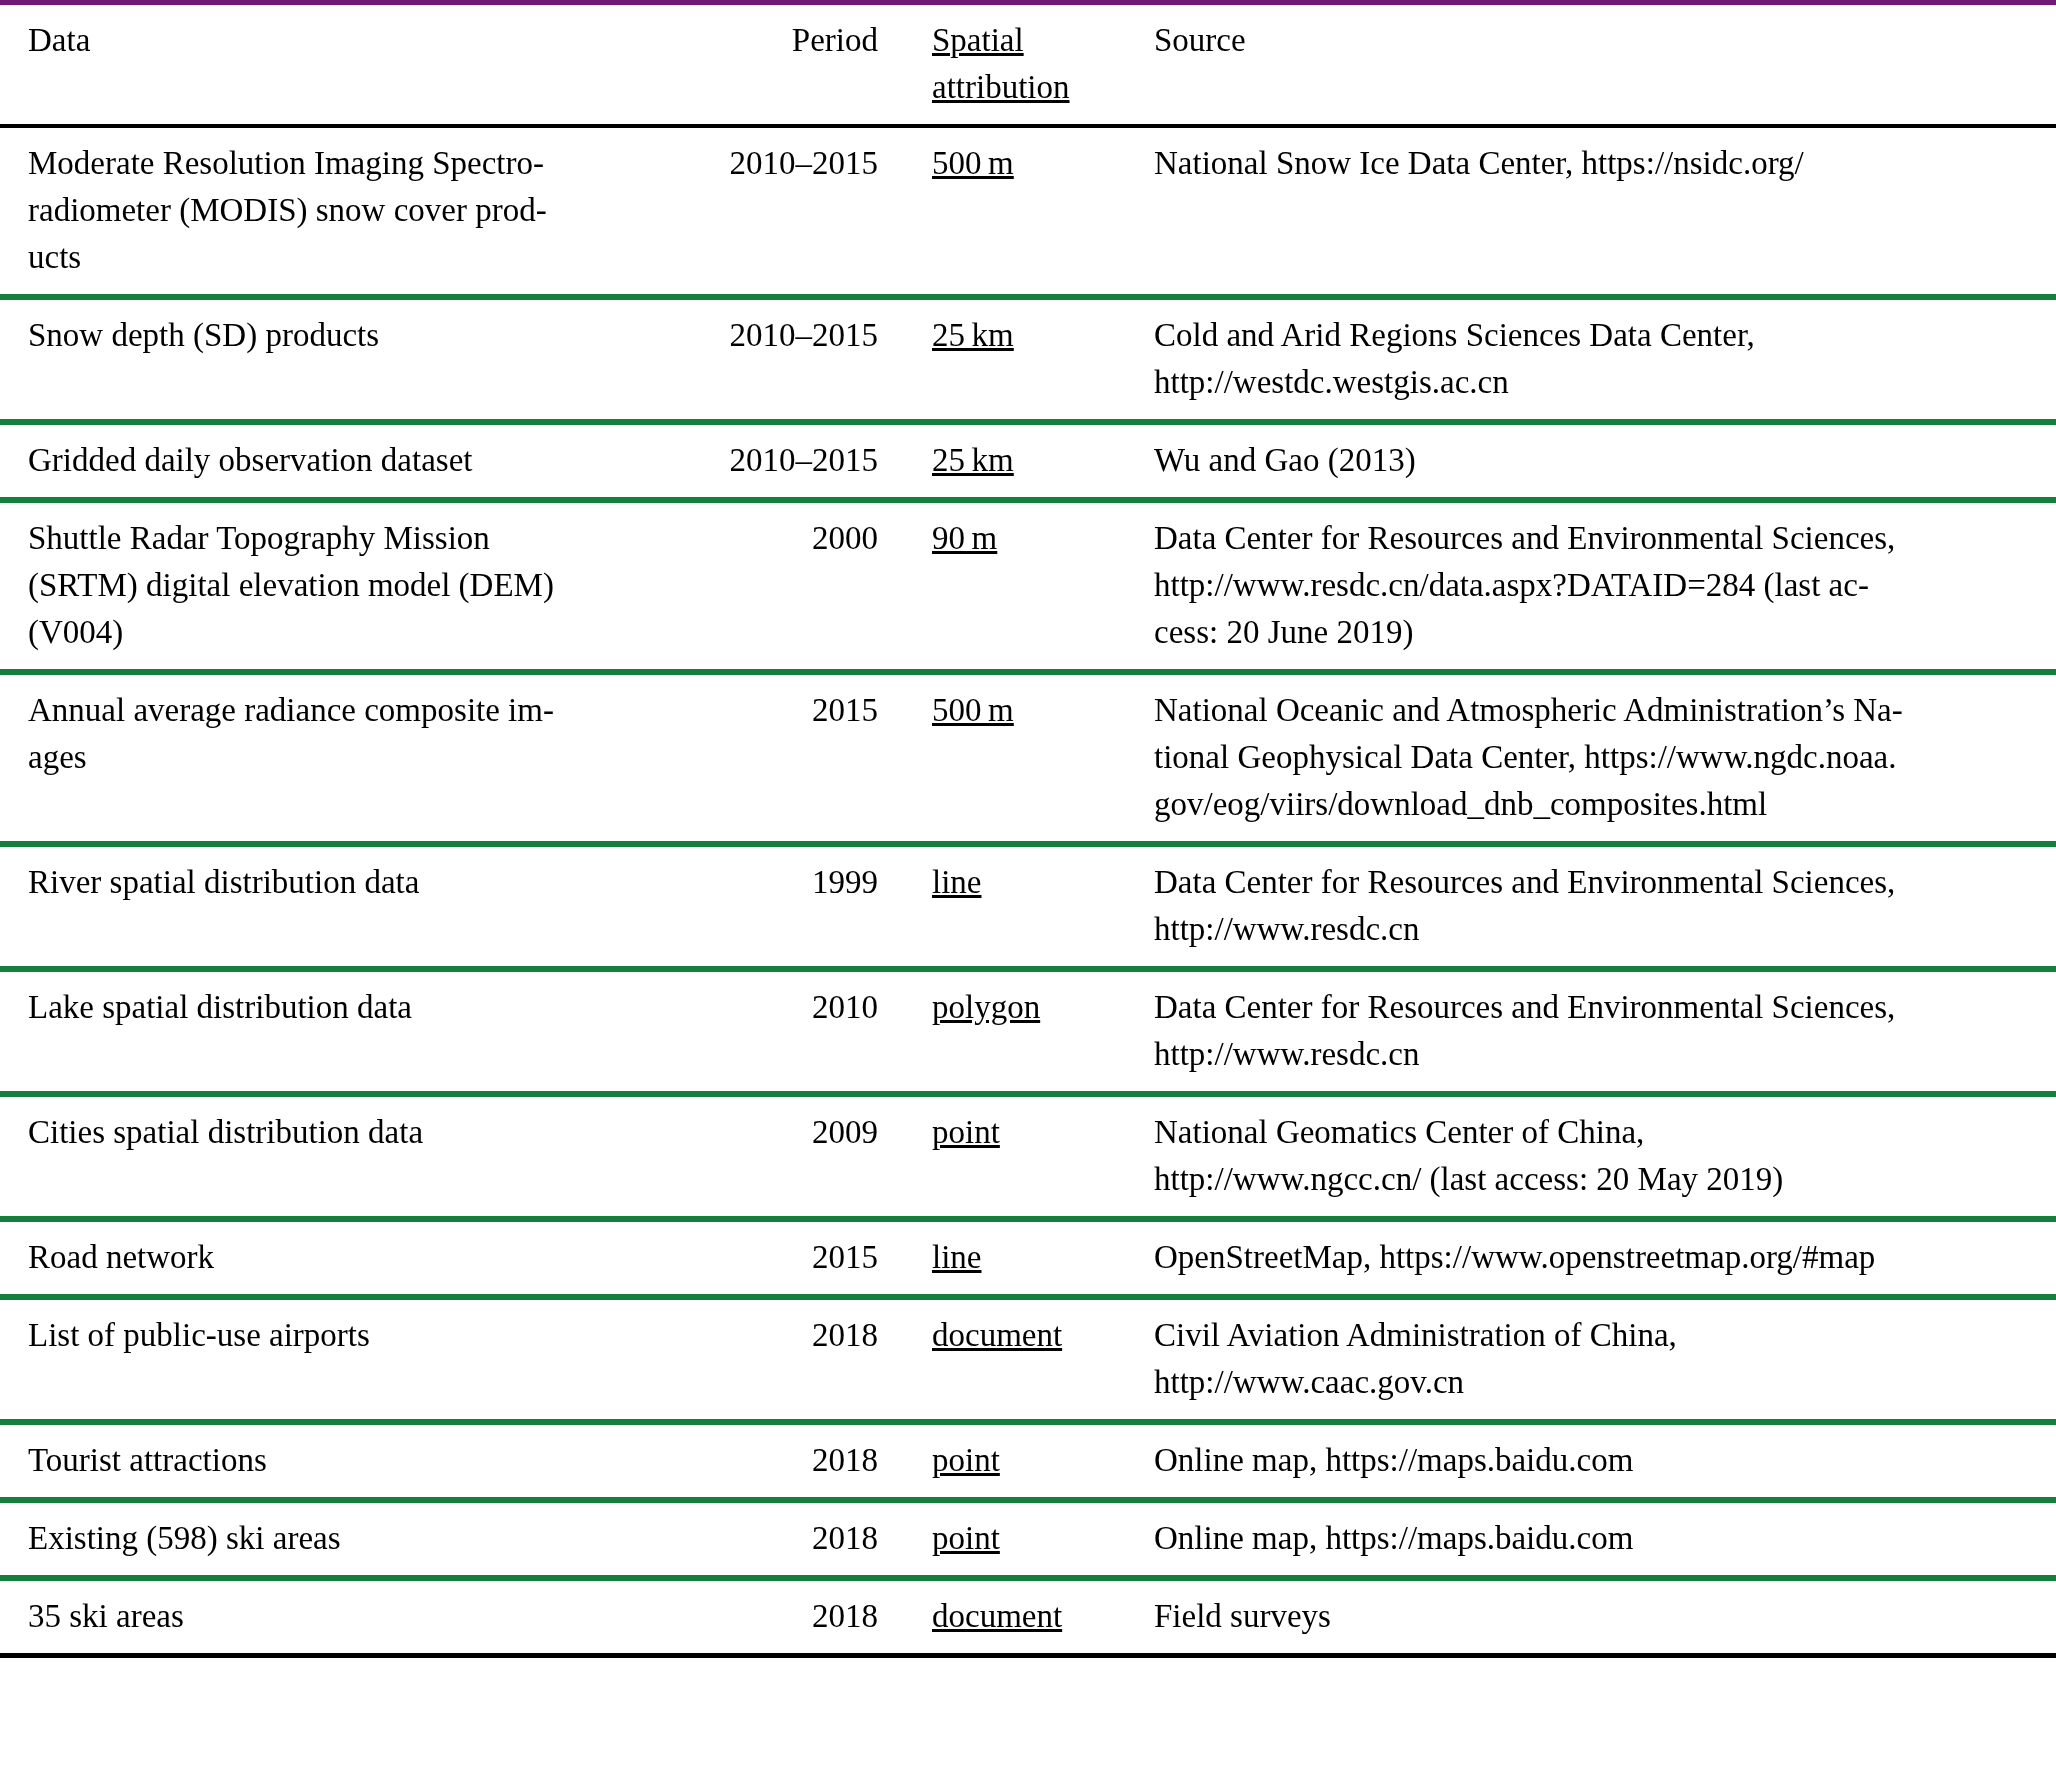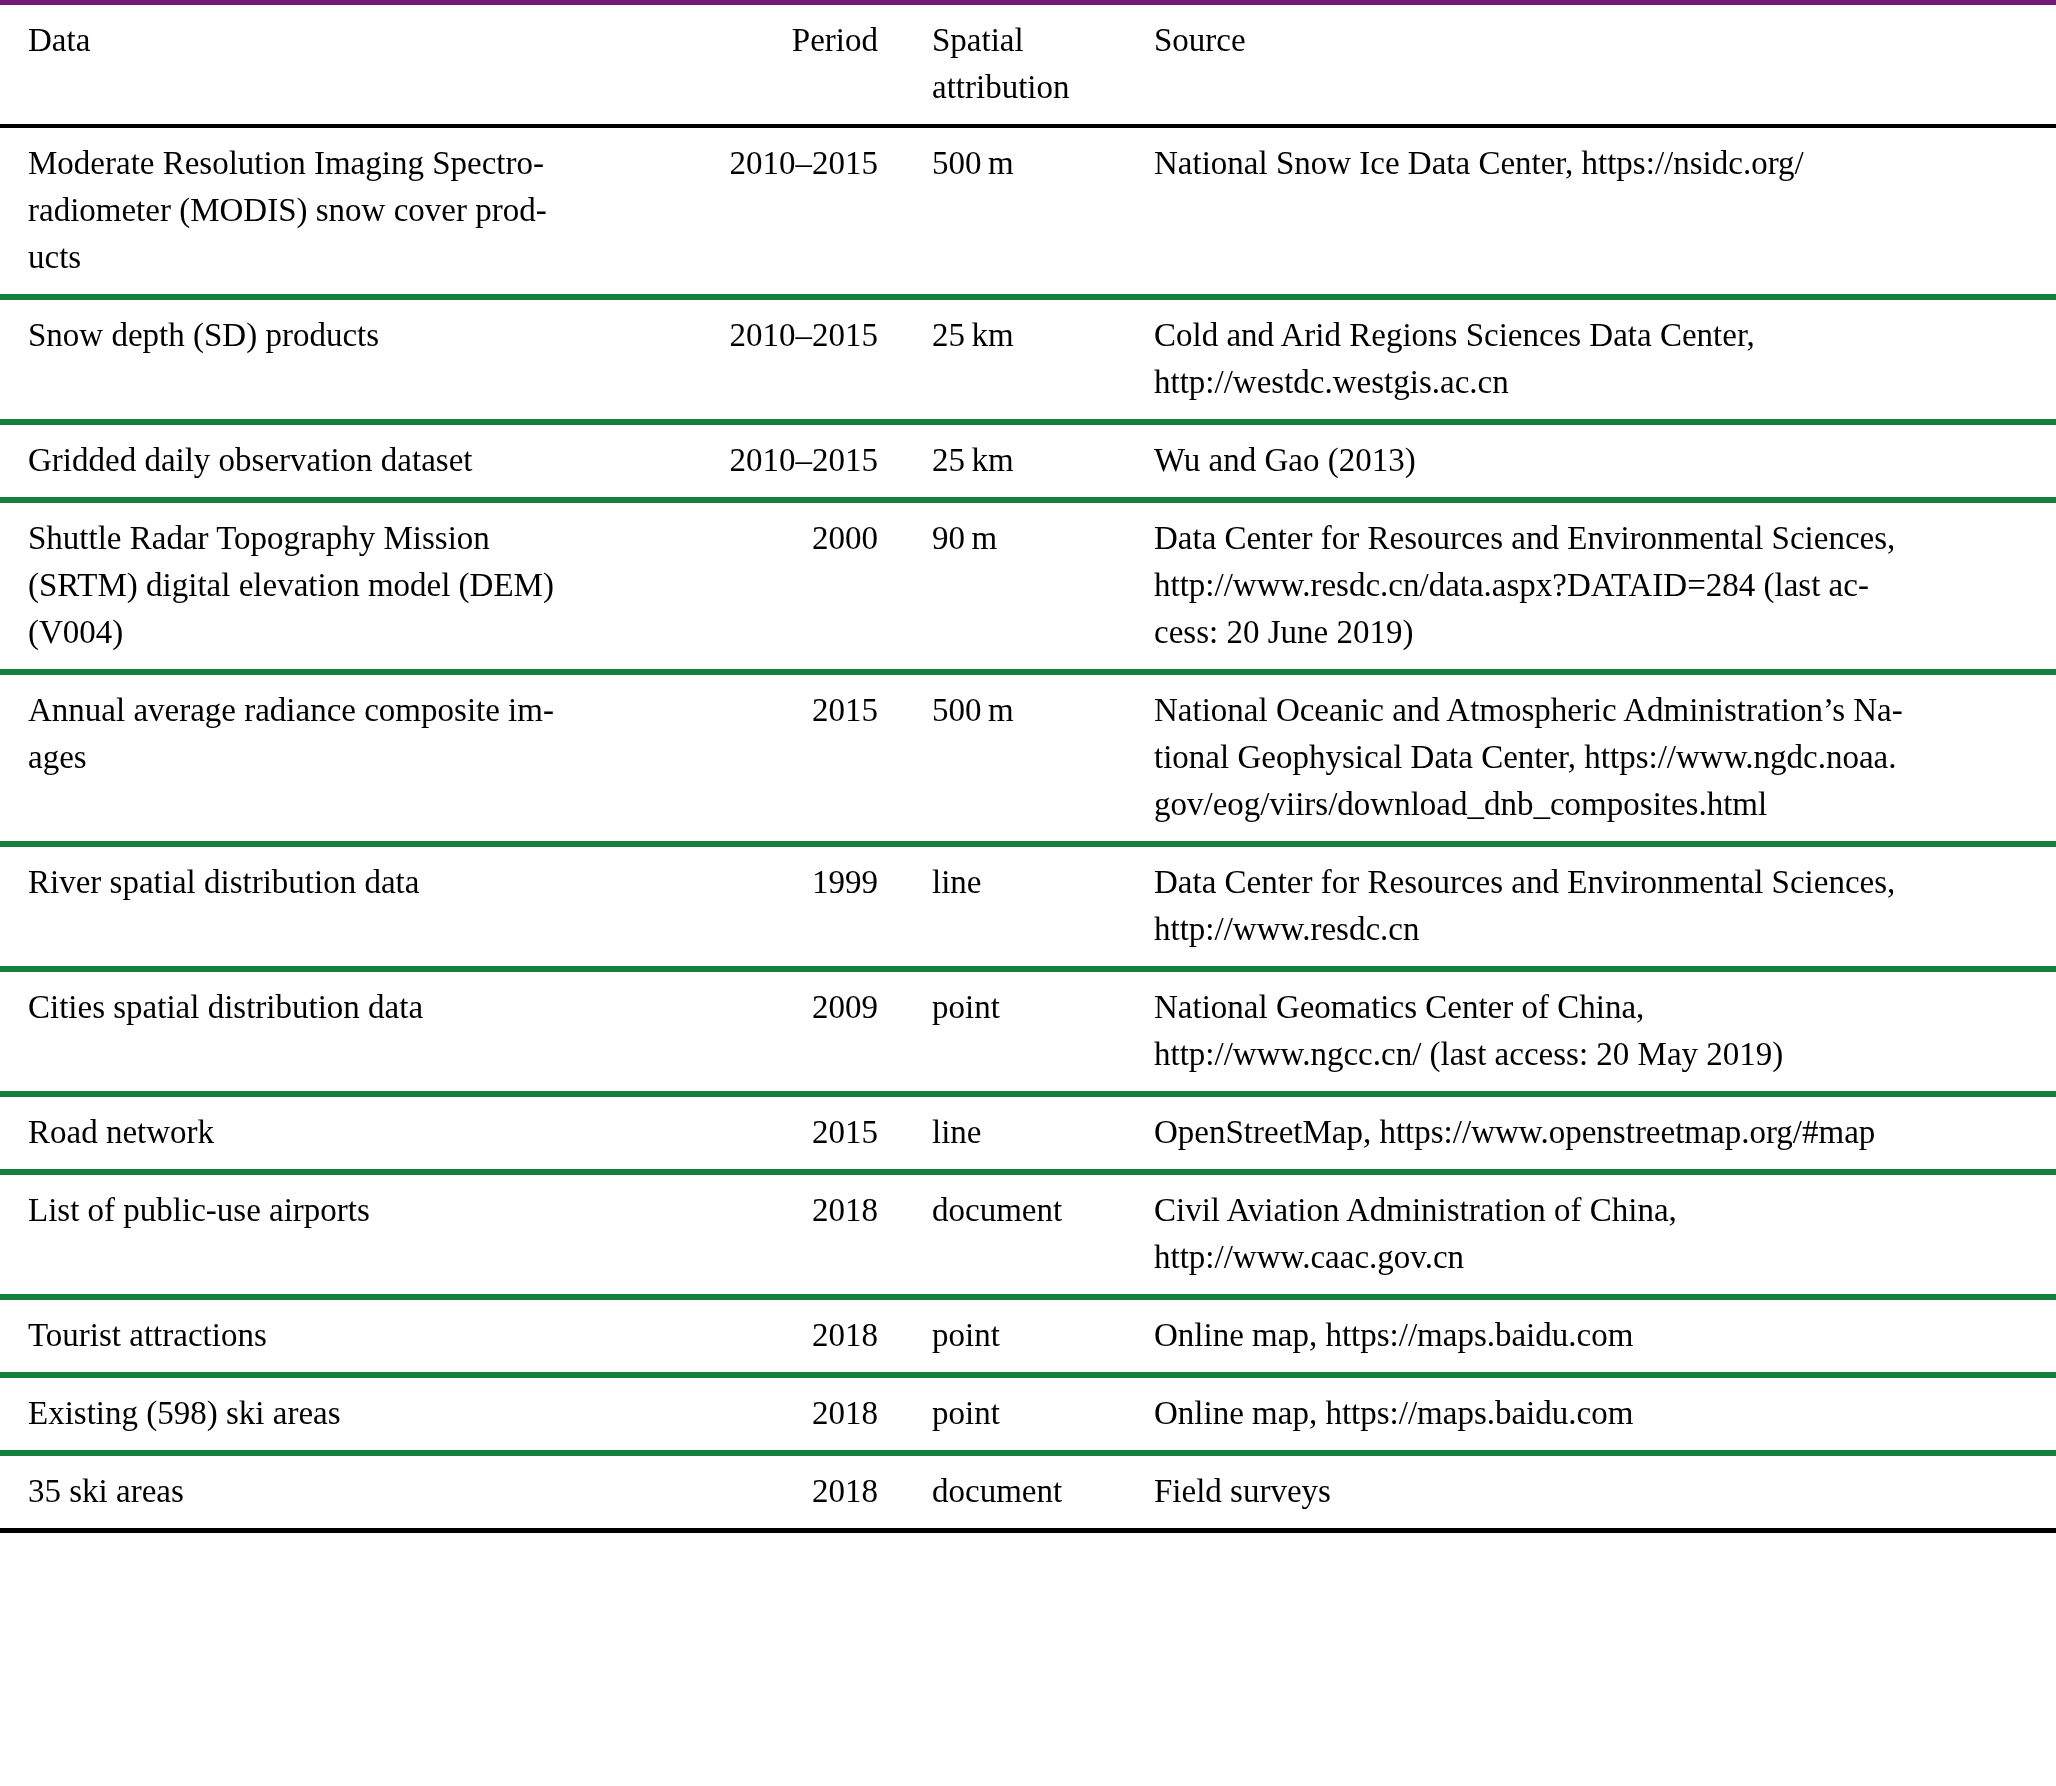--- a/index.html
+++ b/index.html
@@ -45,20 +45,21 @@
   .col-source { width: 905px; }
   th.h-data, td.c-data {
     padding-left: 28px;
   }
   th.h-period, td.c-period {
     text-align: right;
     padding-right: 2px;
   }
   th.h-spatial, td.c-spatial {
     padding-left: 52px;
+    text-decoration: underline;
   }
   th.h-source, td.c-source {
     padding-left: 2px;
     padding-right: 4px;
   }
 </style>
 </head>
 <body>
 
 <table class="data-sources">
@@ -119,20 +120,27 @@
 gov/eog/viirs/download_dnb_composites.html</td>
     </tr>
     <tr>
       <td class="c-data">River spatial distribution data</td>
       <td class="c-period">1999</td>
       <td class="c-spatial">line</td>
       <td class="c-source">Data Center for Resources and Environmental Sciences,
 http://www.resdc.cn</td>
     </tr>
     <tr>
+      <td class="c-data">Lake spatial distribution data</td>
+      <td class="c-period">2010</td>
+      <td class="c-spatial">polygon</td>
+      <td class="c-source">Data Center for Resources and Environmental Sciences,
+http://www.resdc.cn</td>
+    </tr>
+    <tr>
       <td class="c-data">Cities spatial distribution data</td>
       <td class="c-period">2009</td>
       <td class="c-spatial">point</td>
       <td class="c-source">National Geomatics Center of China,
 http://www.ngcc.cn/ (last access: 20 May 2019)</td>
     </tr>
     <tr>
       <td class="c-data">Road network</td>
       <td class="c-period">2015</td>
       <td class="c-spatial">line</td>

